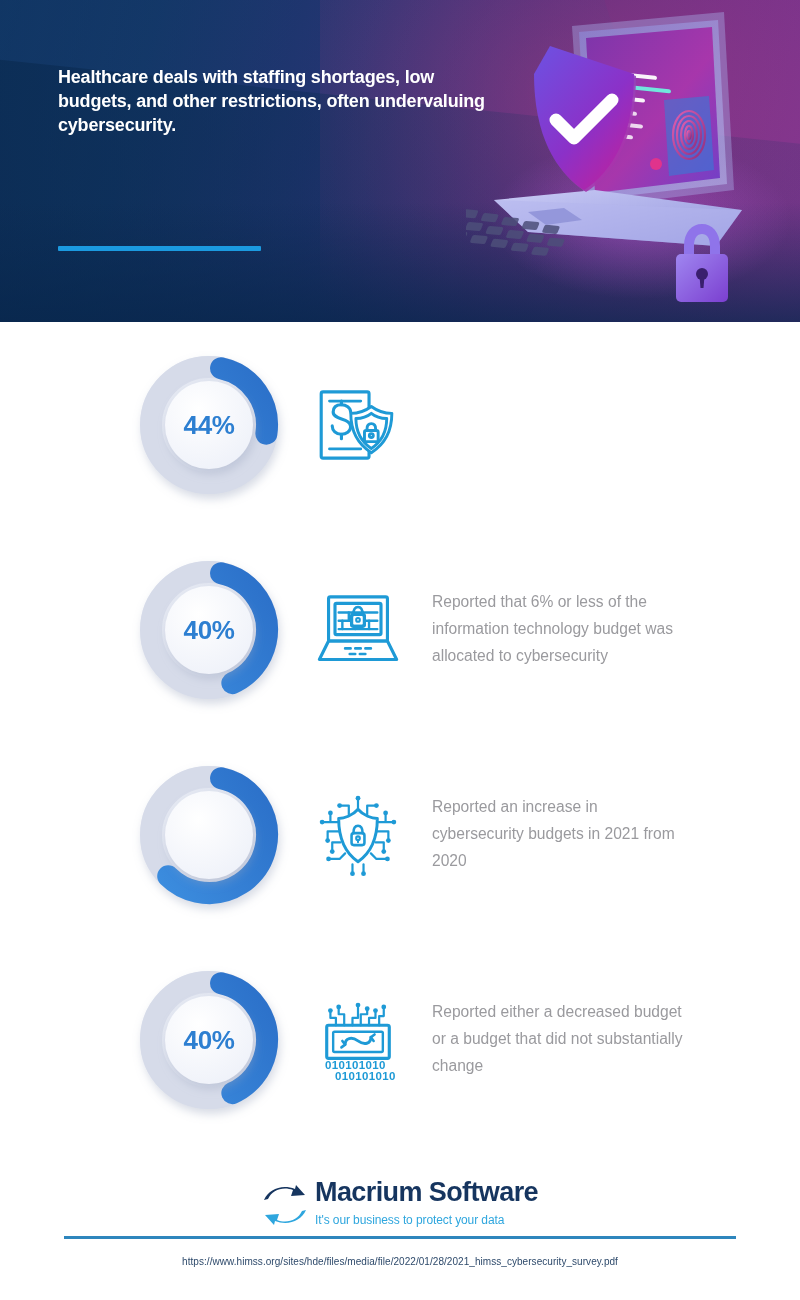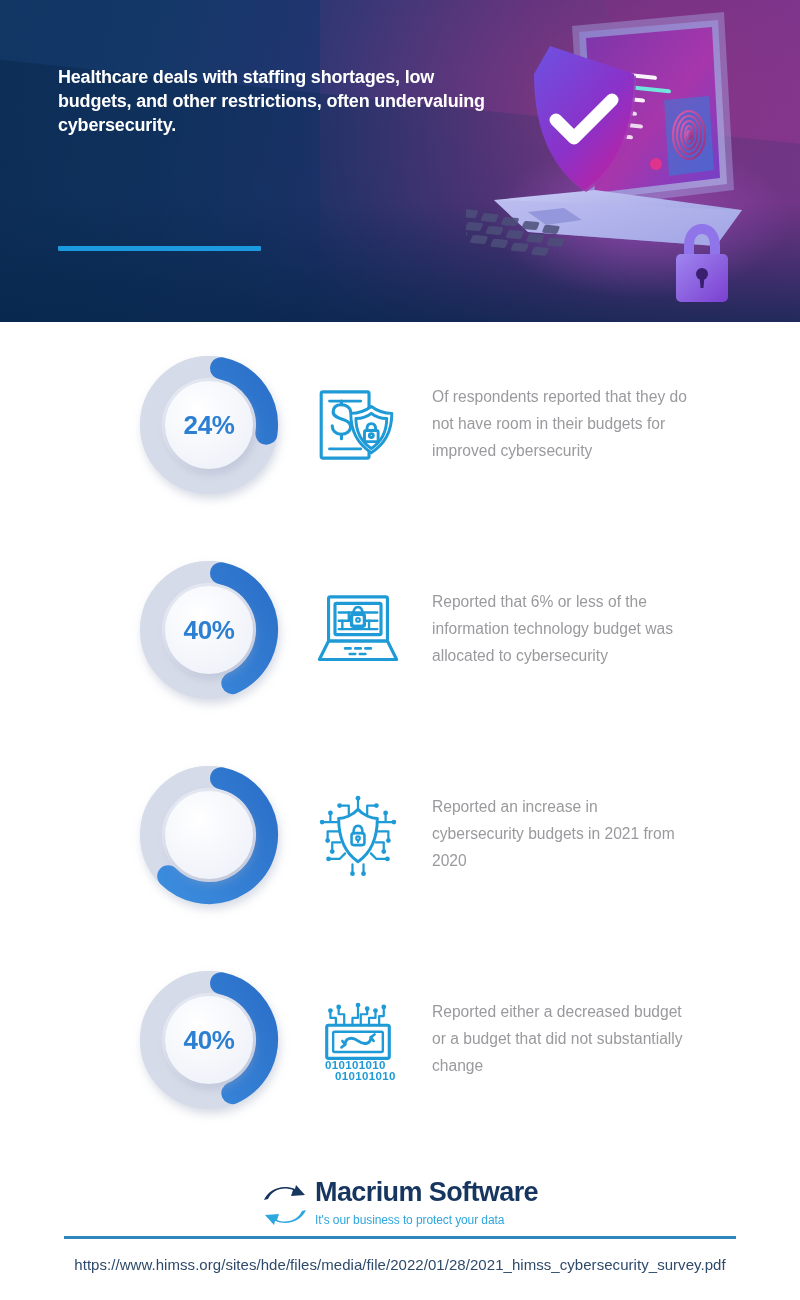--- a/index.html
+++ b/index.html
@@ -170,21 +170,21 @@
     letter-spacing: -0.1px;
   }
   .footer-rule {
     width: 672px;
     height: 3px;
     background: #2e86bd;
     margin: 10px auto 0 auto;
   }
   .footer-url {
     text-align: center;
-    font-size: 15px;
+    font-size: 10px;
     color: #2e4a6b;
     margin-top: 17px;
     letter-spacing: 0.05px;
   }
 </style>
 </head>
 <body>
 
 <div class="header">
   <div class="hdr-sheen-a"></div>
@@ -327,40 +327,39 @@
           </radialGradient>
           <filter id="sh1" x="-35%" y="-35%" width="170%" height="170%">
             <feDropShadow dx="2" dy="5" stdDeviation="5" flood-color="#9aa4bd" flood-opacity=".40"></feDropShadow>
           </filter>
         </defs>
         <circle cx="85" cy="85" r="69" fill="url(#trk1)" filter="url(#sh1)"></circle>
         <circle cx="85" cy="85" r="58" fill="none" stroke="#d6dbe9" stroke-width="22"></circle>
         <circle cx="85" cy="85" r="58" fill="none" stroke="url(#arc1)" stroke-width="22" stroke-linecap="round" stroke-dasharray="87.5 276.9" stroke-dashoffset="0" transform="rotate(-78 85 85)"></circle>
         <circle cx="85" cy="85" r="44" fill="url(#inn1)" filter="url(#sh1)"></circle>
       </svg>
-      <div class="donut-label">24%</div>
+      <div class="donut-label">44%</div>
     </div>
 
     <div class="stat-icon">
       <svg viewBox="0 0 100 100" width="92" height="92" xmlns="http://www.w3.org/2000/svg" fill="none" stroke="#1e9ad6" stroke-width="3.4" stroke-linecap="round" stroke-linejoin="round">
         <rect x="10" y="14" width="52" height="72" rx="2"></rect>
         <path d="M19 24 L53 24 M19 76 L53 76" stroke-width="3"></path>
         <path d="M42 36 C42 31 37 28 32 28 C26 28 23 31 23 36 C23 45 42 42 42 52 C42 57 37 60 32 60 C26 60 22 56 22 51"></path>
         <path d="M32 24 L32 28 M32 60 L32 65"></path>
         <path d="M74 30 C66 36 56 38 50 38 C50 58 58 74 74 84 C90 74 98 58 98 38 C92 38 82 36 74 30 Z" transform="translate(-9,2) scale(0.93) translate(5,0)" fill="#ffffff"></path>
         <path d="M74 38 C68 43 61 44 56 44 C56 59 62 71 74 79 C86 71 92 59 92 44 C87 44 80 43 74 38 Z" transform="translate(-9,2) scale(0.93) translate(5,0)"></path>
         <g transform="translate(-9,2) scale(0.93) translate(5,0)">
           <path d="M69 56 C69 52 71 50 74 50 C77 50 79 52 79 56 L79 58 L69 58 Z"></path>
           <rect x="66" y="58" width="16" height="13" rx="2"></rect>
           <circle cx="74" cy="64" r="2.3"></circle>
         </g>
       </svg>
     </div>
 
-    <div class="stat-text">Of respondents reported that they do not have room in their budgets for improved cybersecurity</div>
   </div>
 
   <div class="stat-row">
     <div class="donut-wrap">
       <svg viewBox="0 0 170 170" width="170" height="170" xmlns="http://www.w3.org/2000/svg">
         <circle cx="85" cy="85" r="69" fill="url(#trk1)" filter="url(#sh1)"></circle>
         <circle cx="85" cy="85" r="58" fill="none" stroke="#d6dbe9" stroke-width="22"></circle>
         <circle cx="85" cy="85" r="58" fill="none" stroke="url(#arc1)" stroke-width="22" stroke-linecap="round" stroke-dasharray="145.8 218.6" stroke-dashoffset="0" transform="rotate(-78 85 85)"></circle>
         <circle cx="85" cy="85" r="44" fill="url(#inn1)" filter="url(#sh1)"></circle>
       </svg>

